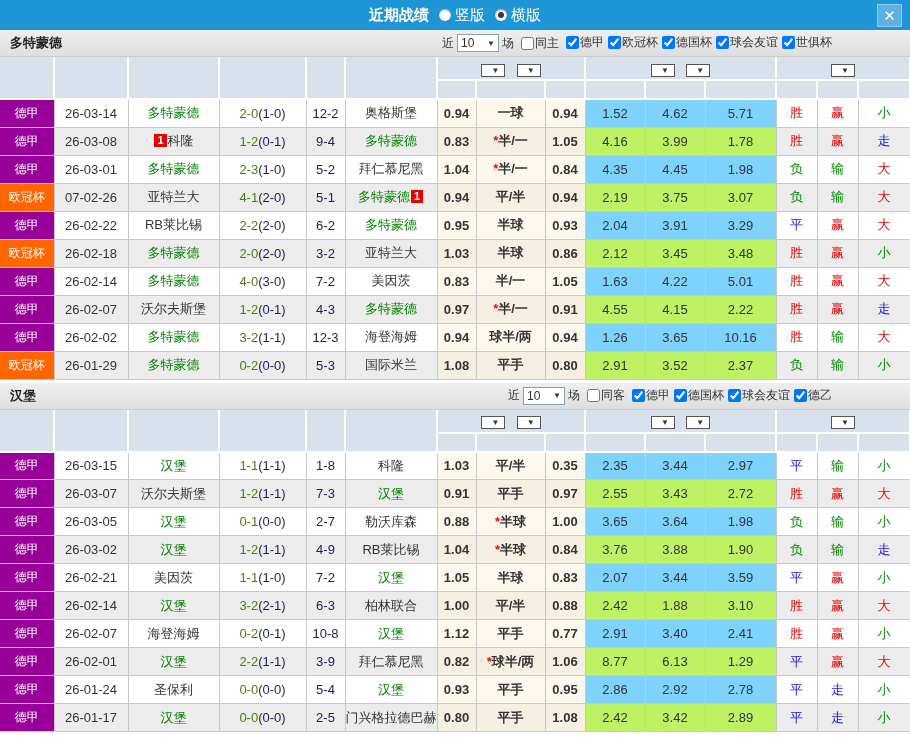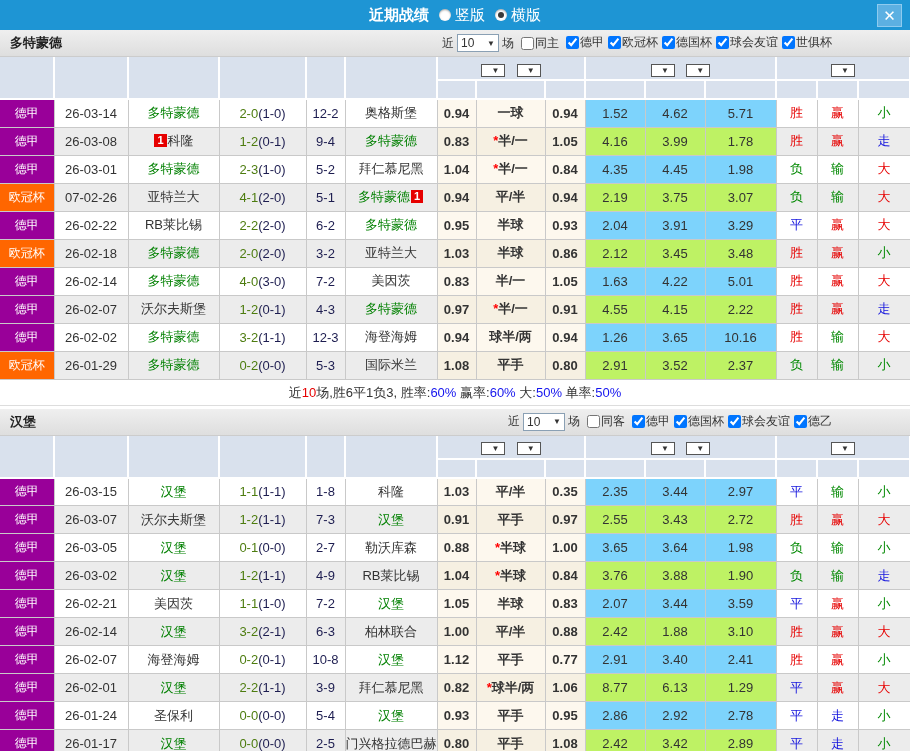--- a/index.html
+++ b/index.html
@@ -328,21 +328,20 @@
             <td class="cream">0.80</td>
             <td class="blu">2.91</td>
             <td class="blu">3.52</td>
             <td class="blu">2.37</td>
             <td class="c-g">负</td>
             <td class="c-g">输</td>
             <td class="c-g">小</td>
           </tr>
         </tbody>
     </table>
-    <div class="summary" style="display: block;"><span class="c-k">近</span><span class="c-r">10</span><span class="c-k">场,胜6平1负3, 胜率:</span><span class="c-b">60%</span><span class="c-k"> 赢率:</span><span class="c-b">60%</span><span class="c-k"> 大:</span><span class="c-b">50%</span><span class="c-k"> 单率:</span><span class="c-b">50%</span></div>
   </div>
 
   <div class="section">
     <div class="section-header">
       <span class="team-name">汉堡</span>
       <span class="filters">
         <span>近</span>
         <span class="selbox">
           <span>10</span>
             <span class="arr">▼</span>

